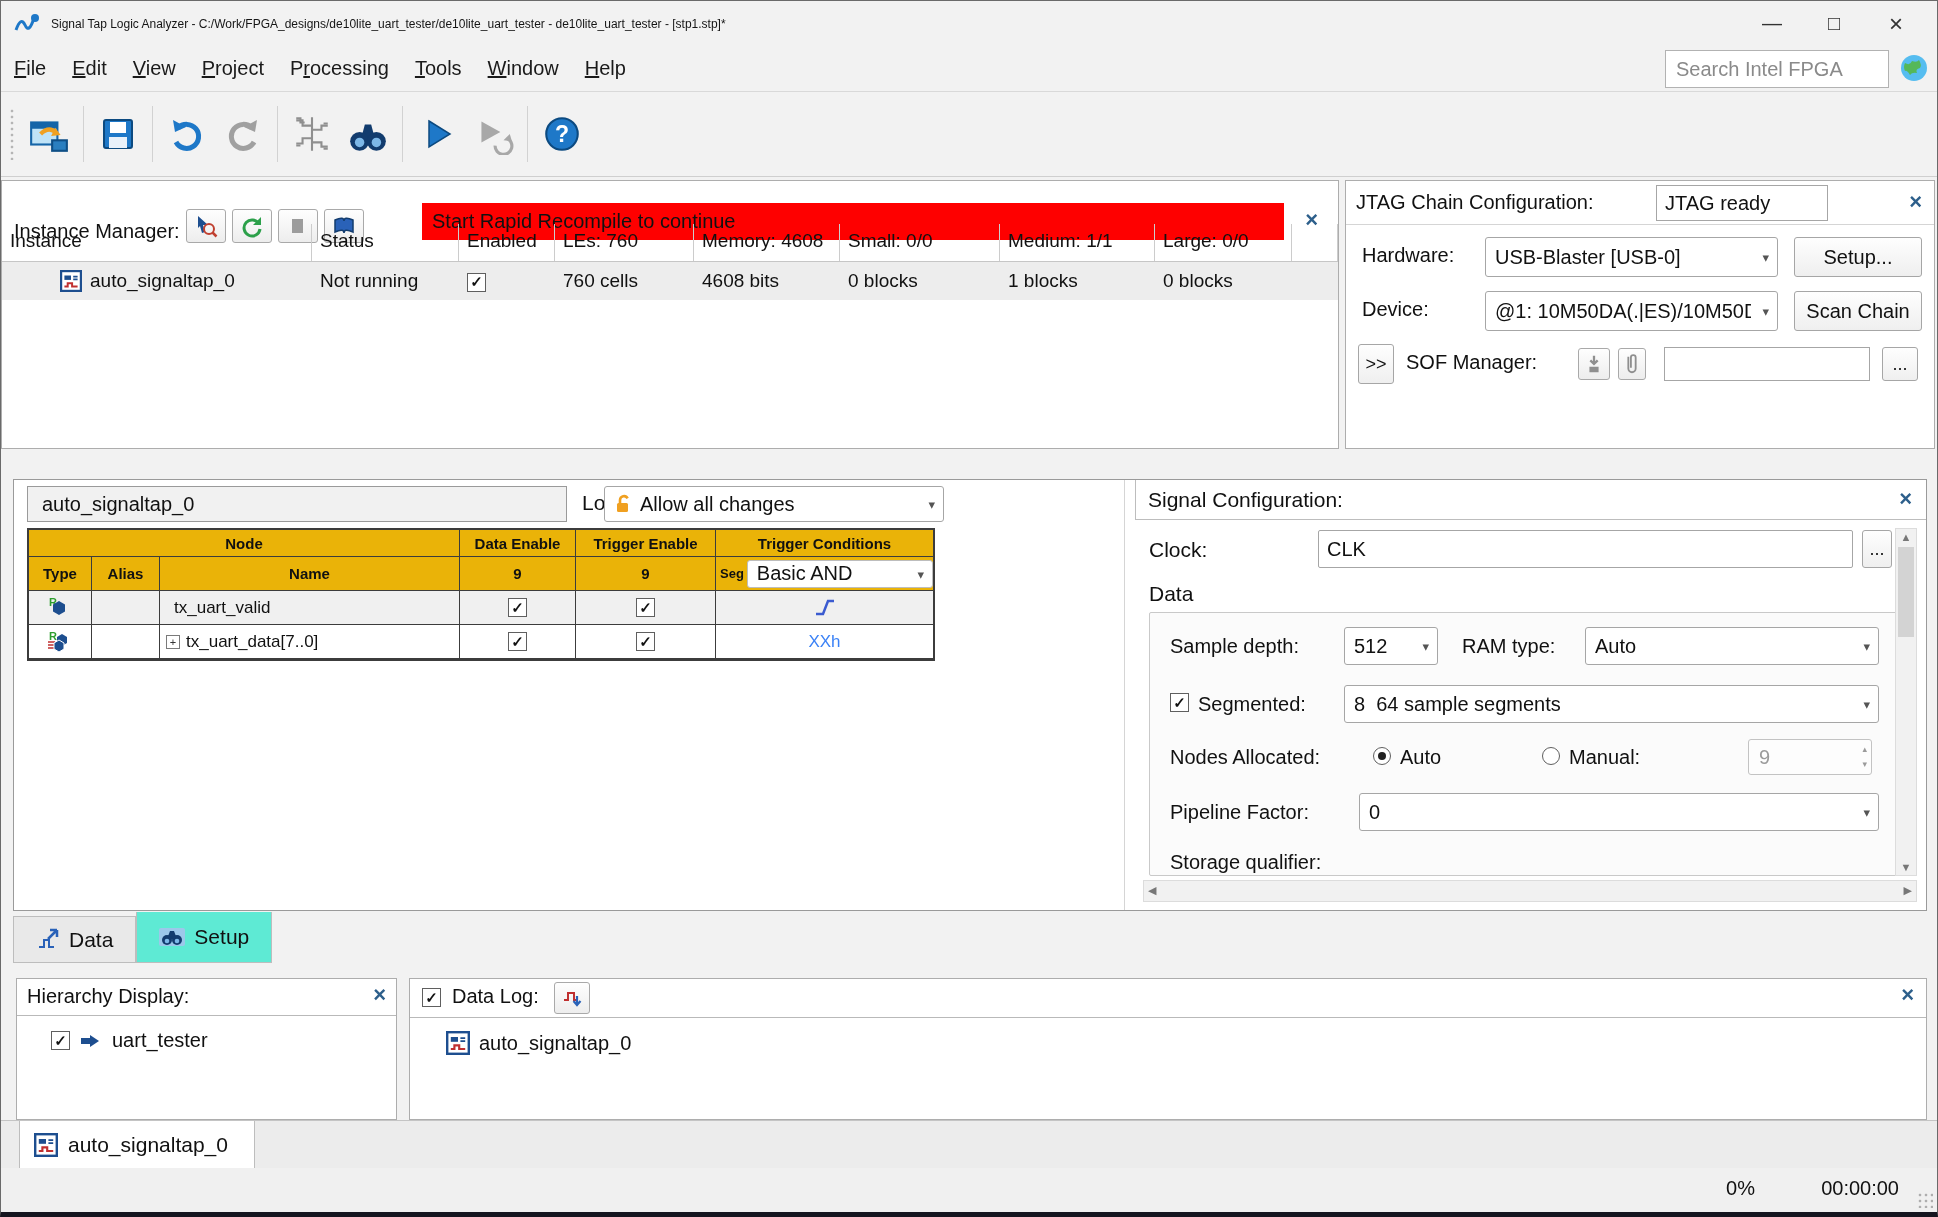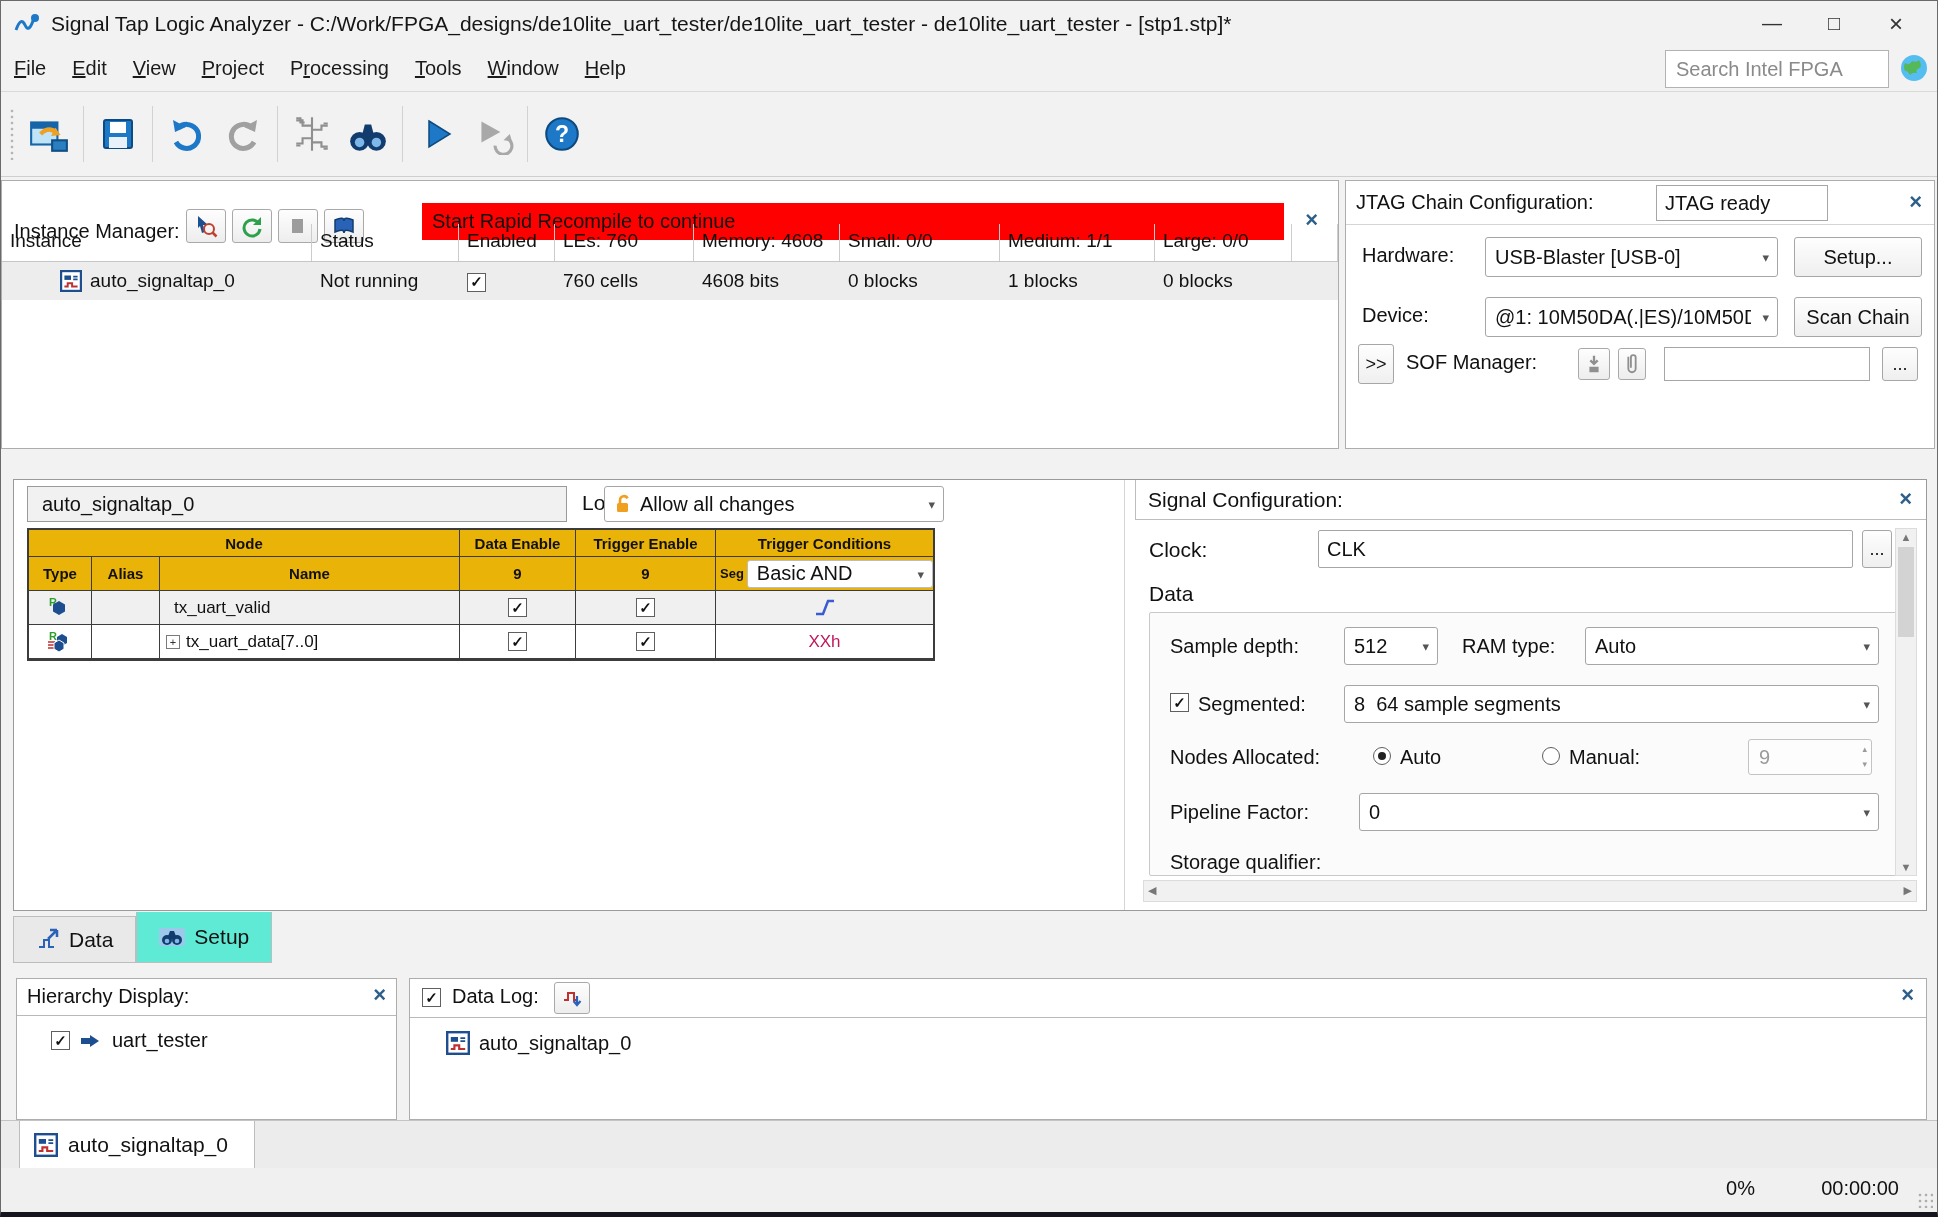--- a/index.html
+++ b/index.html
@@ -26,21 +26,21 @@
   .xclose { color:#2d5f8b; font-size:22px; font-weight:bold; line-height:1; cursor:default; }
   .field { background:#fff; border:1px solid #a6a6a6; display:flex; align-items:center;
            padding:0 8px; font-size:20px; }
   .icon-btn { background:linear-gradient(#fefefe,#ededed); border:1px solid #a9a9a9;
               border-radius:3px; display:flex; align-items:center; justify-content:center; }
 
   
   #titlebar { position:absolute; left:0; top:0; width:100%; height:45px; background:#f2f2f2;
               display:flex; align-items:center; }
   #titlebar .logo { margin:0 10px 0 12px; }
-  #title-text { font-size:21px; color:#151515; white-space:nowrap; }
+  #title-text { font-size:12px; color:#151515; white-space:nowrap; }
   #wctrls { position:absolute; right:10px; top:0; height:45px; display:flex; }
   #wctrls div { width:62px; height:45px; display:flex; align-items:center; justify-content:center;
                 font-size:20px; color:#333; }
 
   
   #menubar { position:absolute; left:0; top:45px; width:100%; height:45px; display:flex;
              align-items:center; background:#f2f2f2; }
   .menu-item { padding:0 13px; font-size:20px; height:45px; line-height:45px; color:#1a1a1a; }
   .menu-item u { text-decoration:underline; }
   #search-wrap { position:absolute; right:48px; top:4px; }
@@ -108,21 +108,21 @@
   .nt-group > div, .nt-sub > div { background:#eab308; font-weight:bold; font-size:15px; }
   .nt-group > div { height:27px; }
   .nt-sub > div { height:34px; }
   .seg-cell { justify-content:flex-start !important; padding-left:4px; gap:3px; }
   .seg-cell .sel { flex:1; height:28px; font-size:20px; background:#fff; border-color:#bdbdbd; }
   .nt-data > div { height:34px; font-size:17px; background:#fff; }
   .nt-data.odd > div { background:#f0f0f0; }
   .name-cell { justify-content:flex-start !important; padding-left:6px; gap:6px; }
   .exp-box { width:14px; height:14px; border:1px solid #7a7a7a; background:#fff; font-size:11px;
              line-height:12px; text-align:center; color:#333; flex:none; }
-  .cond-red { color:#be185d; font-size:20px; }
+  .cond-red { color:#3b82f6; font-size:20px; }
 
   #left-vline { position:absolute; left:1110px; top:0; width:1px; height:430px; background:#d5d5d5; }
 
   #sigconf { position:absolute; left:1121px; top:0; width:791px; height:430px; background:#fff; }
   #sc-head { position:absolute; left:0; top:0; width:100%; height:40px; border-bottom:1px solid #bdbdbd;
              border-left:1px solid #bdbdbd; }
   #sc-title { position:absolute; left:12px; top:8px; font-size:21px; }
   #sc-close { position:absolute; right:14px; top:8px; }
   #clock-label { position:absolute; left:14px; top:58px; font-size:21px; }
   #clock-field { position:absolute; left:183px; top:50px; width:535px; height:38px; border-radius:2px; }
@@ -373,21 +373,21 @@
       <span id="jtag-close" class="xclose">×</span>
     </div>
     <div class="jtag-row" style="top:56px;">
       <span class="jtag-label">Hardware:</span>
       <div class="jtag-sel sel">
         <span>USB-Blaster [USB-0]</span>
         <span class="arrow">▾</span>
       </div>
       <div class="jtag-btn btn">Setup...</div>
     </div>
-    <div class="jtag-row" style="top:116px;">
+    <div class="jtag-row" style="top:110px;">
       <span class="jtag-label">Device:</span>
       <div class="jtag-sel sel">
         <span style="overflow:hidden;white-space:nowrap;">@1: 10M50DA(.|ES)/10M50DC</span>
         <span class="arrow">▾</span>
       </div>
       <div class="jtag-btn btn">Scan Chain</div>
     </div>
     <div class="jtag-row" style="top:163px;">
       <div class="btn" style="position:absolute;left:12px;top:0;width:36px;height:40px;font-size:18px;">&gt;&gt;</div>
       <span style="position:absolute;left:60px;top:7px;font-size:20px;">SOF Manager:</span>

